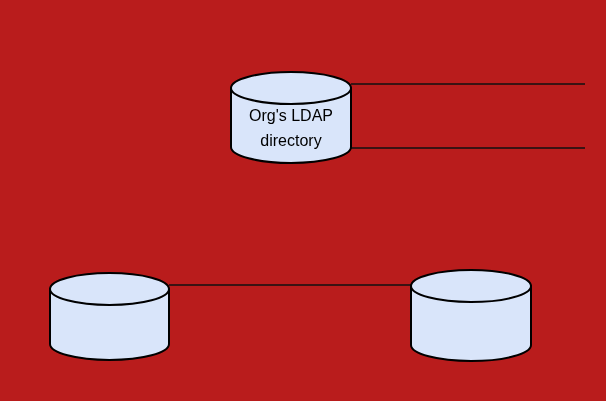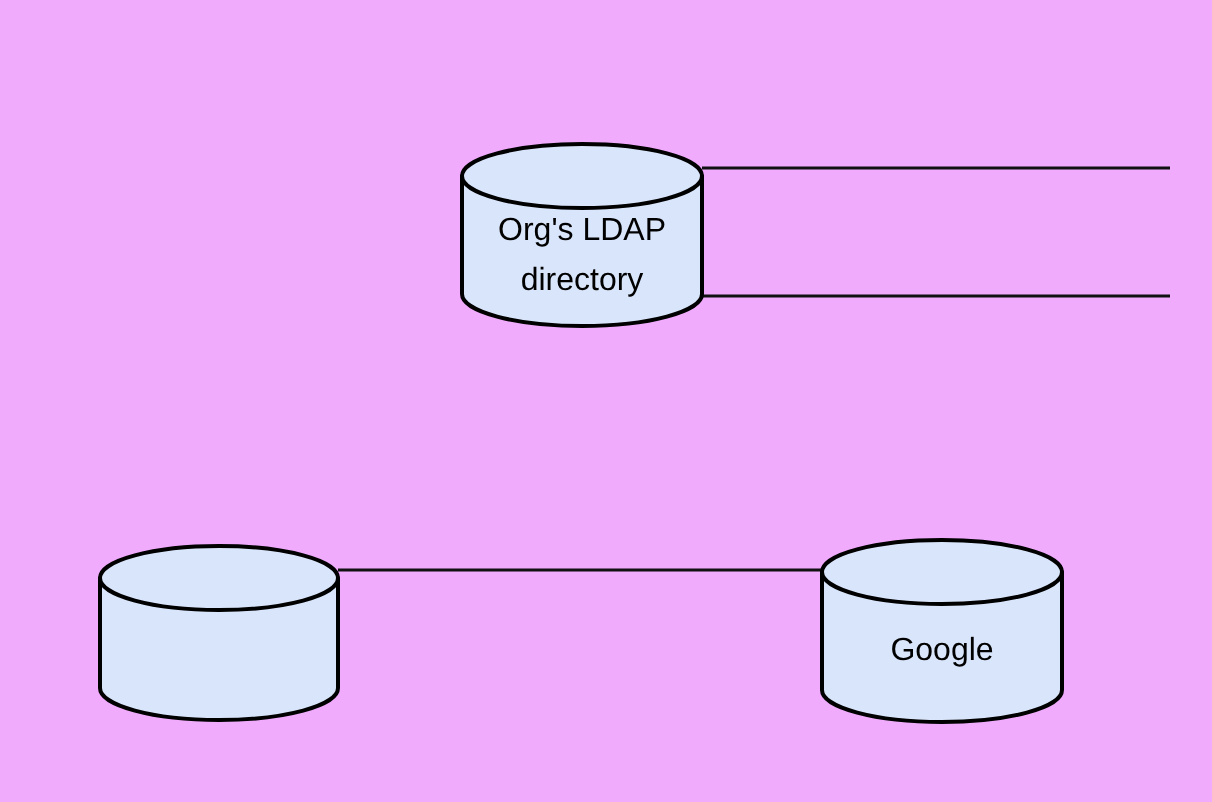--- a/index.html
+++ b/index.html
@@ -4,21 +4,21 @@
 <style>
   html, body {
     margin: 0;
     padding: 0;
     background: #000000;
   }
   .canvas {
     position: relative;
     width: 606px;
     height: 401px;
-    background: #f0abfc;
+    background: #b91c1c;
     overflow: hidden;
     font-family: "Liberation Sans", "DejaVu Sans", sans-serif;
   }
   .canvas svg {
     position: absolute;
     left: 0;
     top: 0;
     display: block;
   }
   .cyl-body, .cyl-top {
@@ -68,15 +68,14 @@
     <g>
       <path class="cyl-body" d="M411,286 v59 a60,16 0 0 0 120,0 v-59 z"></path>
       <ellipse class="cyl-top" cx="471" cy="286" rx="60" ry="16"></ellipse>
     </g>
   </svg>
 
   <div class="node-label label-ldap">Org's LDAP
 directory</div>
 
 
-  <div class="node-label label-google">Google</div>
 
 </div>
 
 </body></html>

